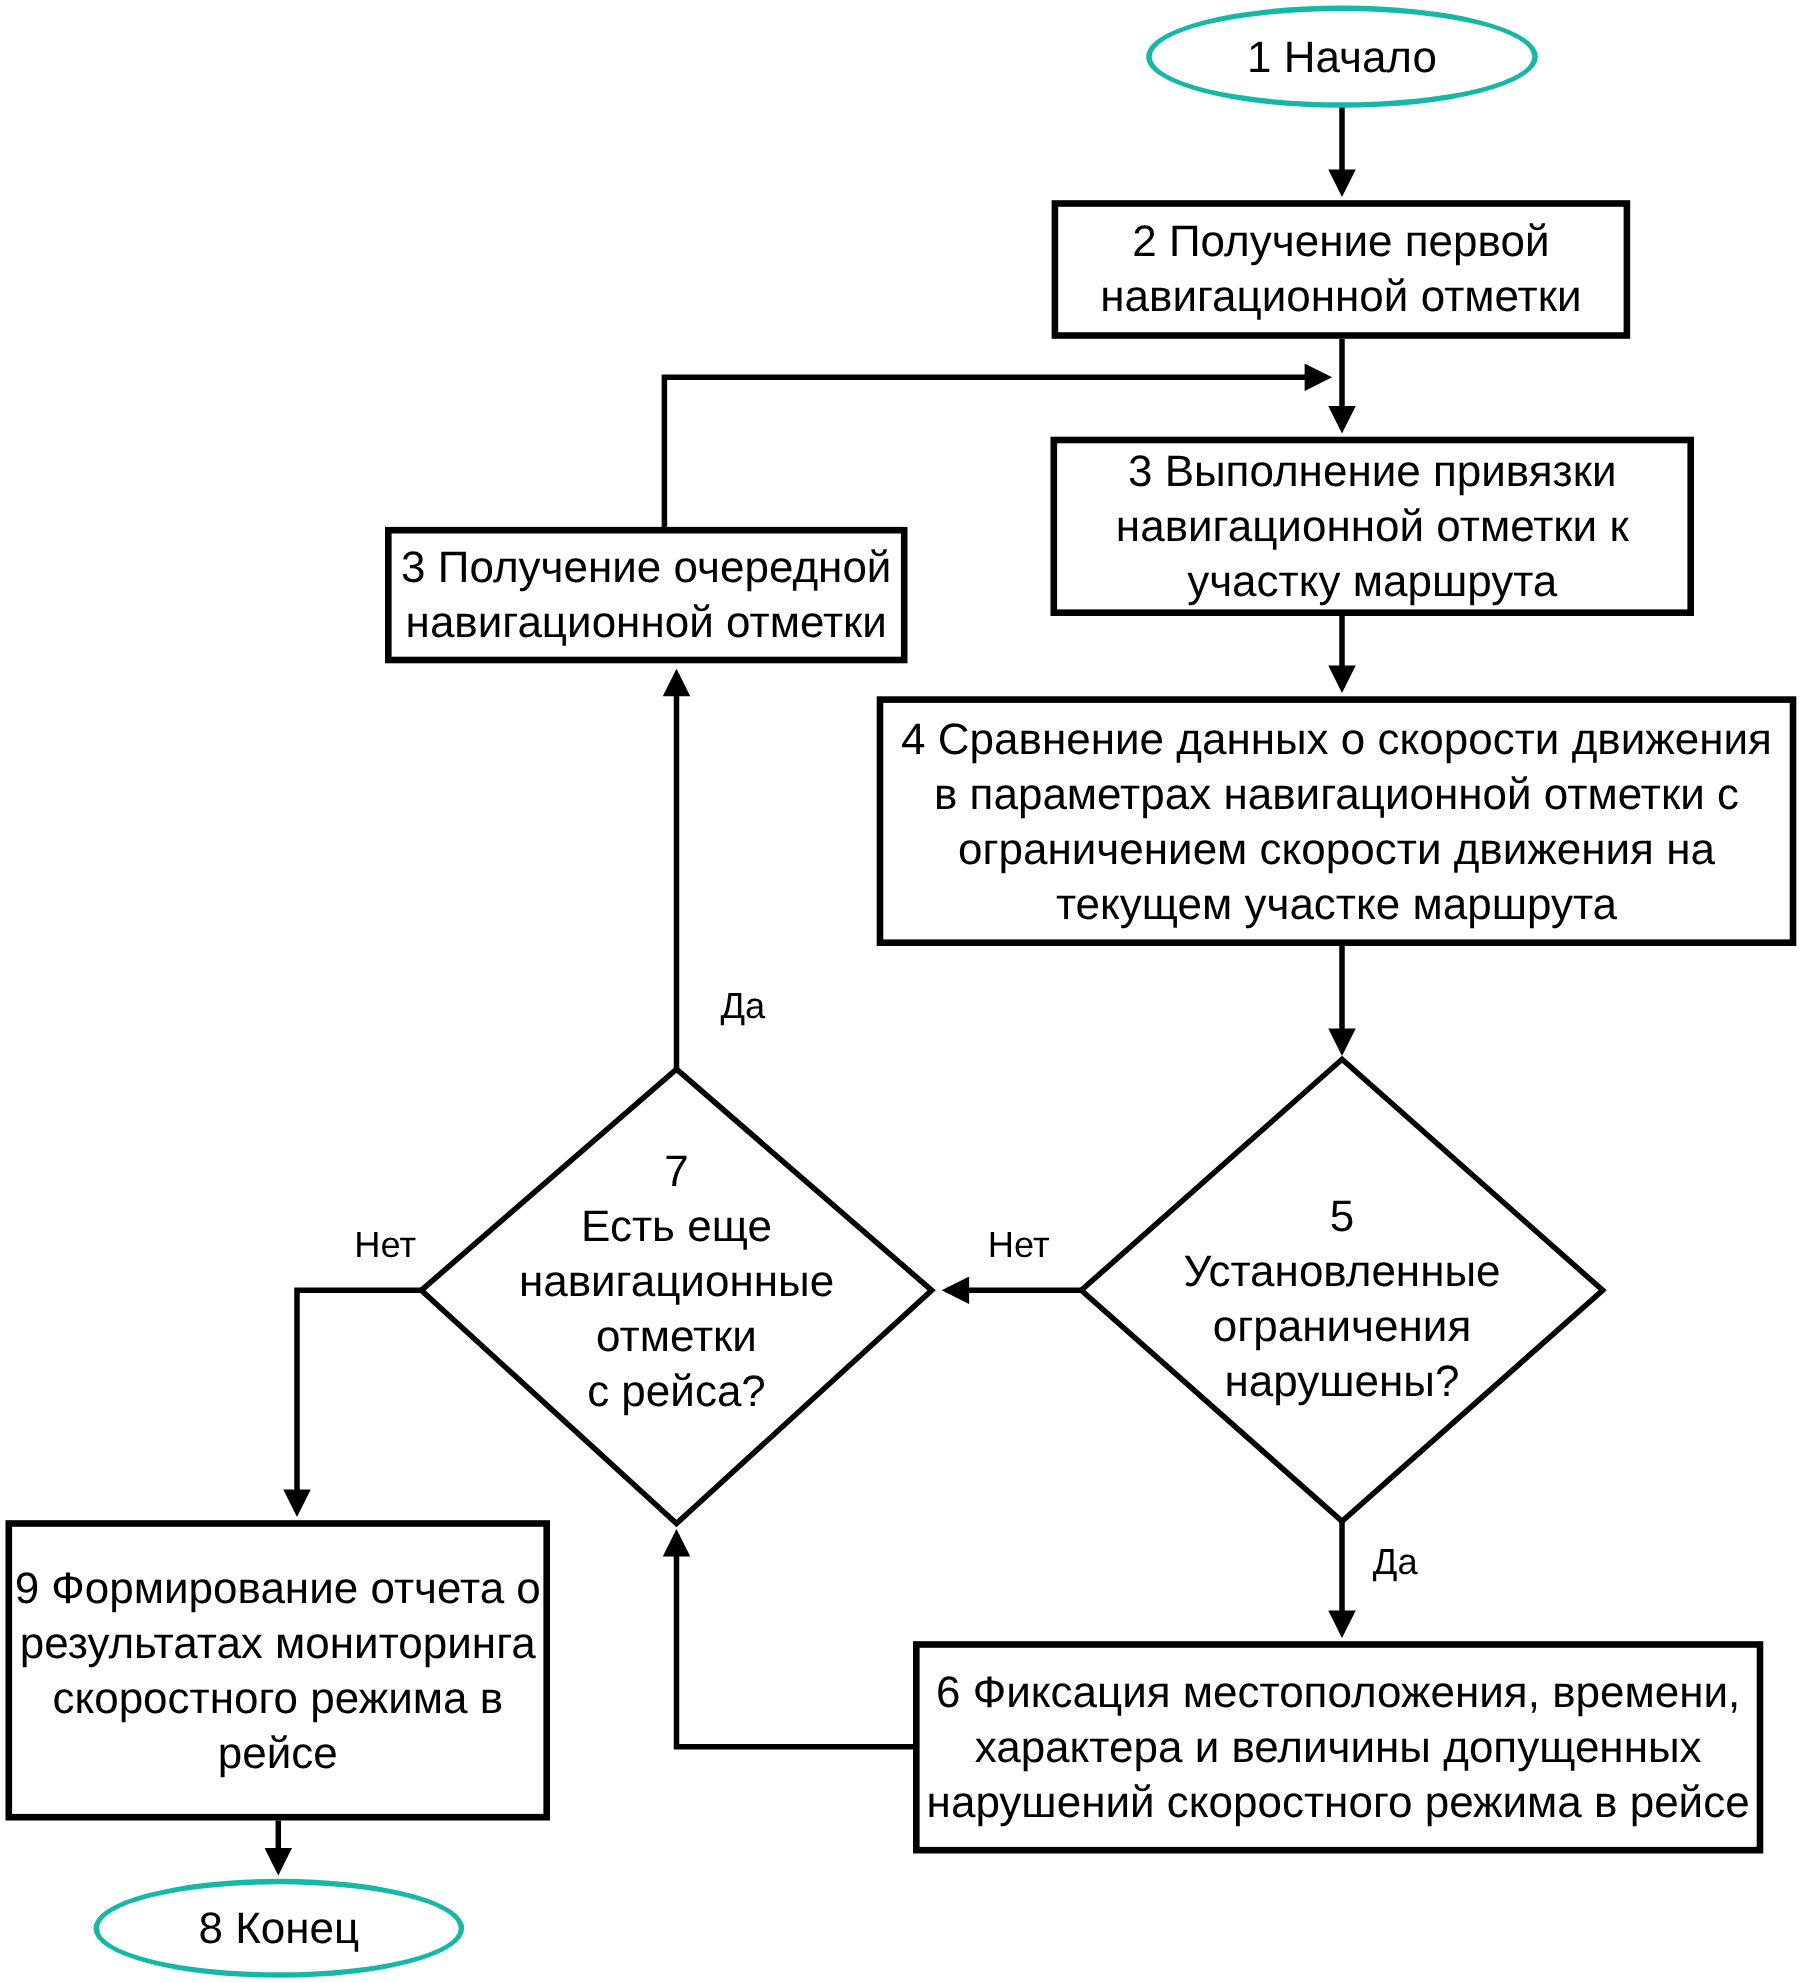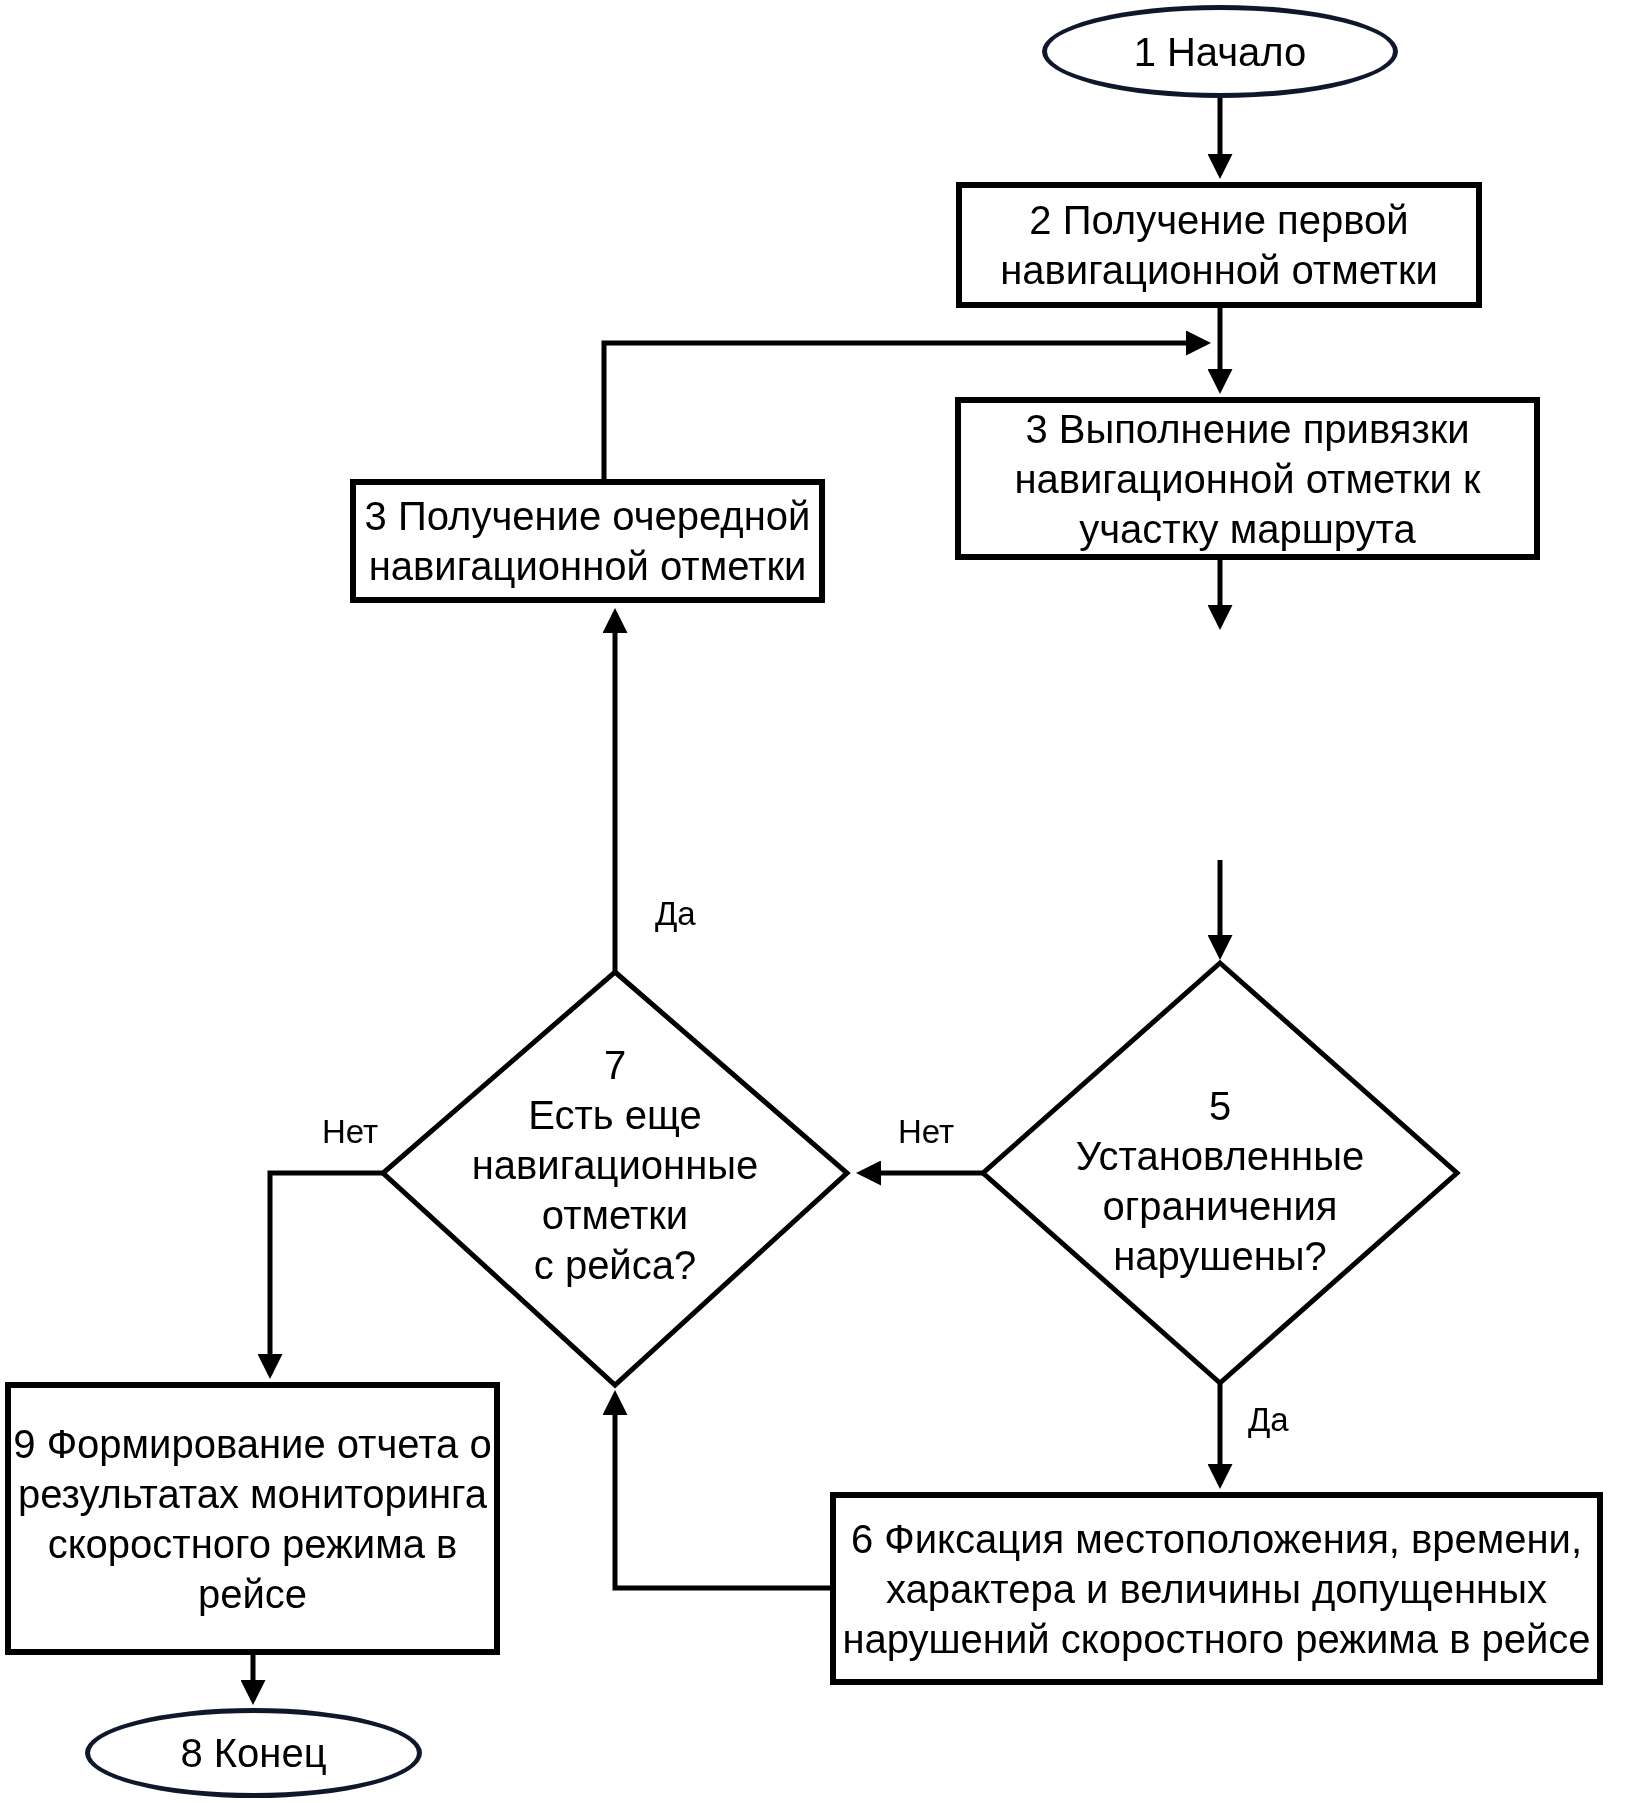--- a/index.html
+++ b/index.html
@@ -19,21 +19,21 @@
     display:flex;
     align-items:center;
     justify-content:center;
     text-align:center;
     white-space:pre-line;
     font-size:40px;
     line-height:50px;
     background:#ffffff;
   }
   .process{border:6px solid #000000;}
-  .terminator{border:5px solid #0f172a;border-radius:50%;justify-content:center;}
+  .terminator{border:5px solid #14b8a6;border-radius:50%;justify-content:center;}
   .decision-label{
     position:absolute;
     display:flex;
     align-items:center;
     justify-content:center;
     text-align:center;
     white-space:pre-line;
     font-size:40px;
     line-height:50px;
     background:transparent;
@@ -81,20 +81,26 @@
     <span>2 Получение первой
 навигационной отметки</span>
   </div>
 
   <div class="node process" style="left:955px;top:397px;width:585px;height:163px;">
     <span>3 Выполнение привязки
 навигационной отметки к
 участку маршрута</span>
   </div>
 
+  <div class="node process" style="left:797px;top:633px;width:836px;height:227px;">
+    <span>4 Сравнение данных о скорости движения
+в параметрах навигационной отметки с
+ограничением скорости движения на
+текущем участке маршрута</span>
+  </div>
 
   <div class="decision-label" style="left:1040px;top:1048px;width:360px;height:265px;">5
 Установленные
 ограничения
 нарушены?</div>
 
   <div class="node process" style="left:830px;top:1492px;width:773px;height:193px;">
     <span>6 Фиксация местоположения, времени,
 характера и величины допущенных
 нарушений скоростного режима в рейсе</span>

